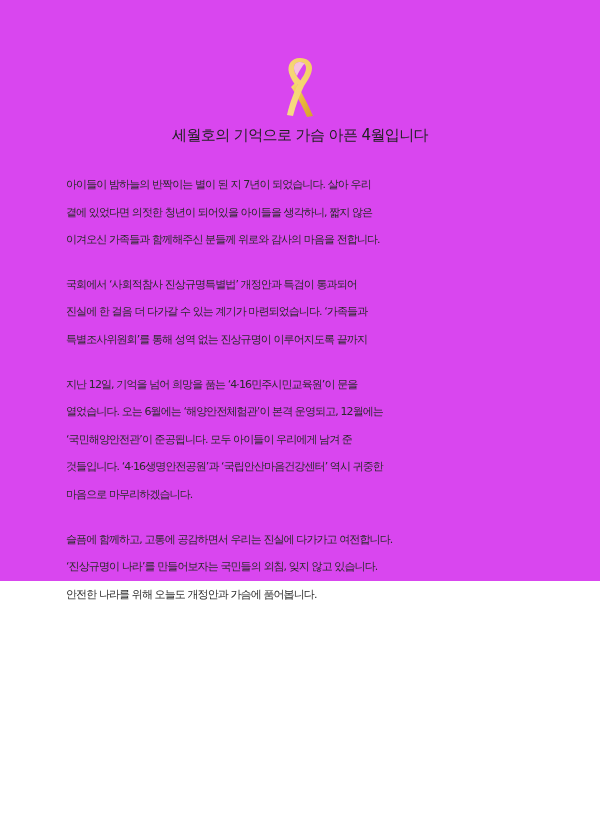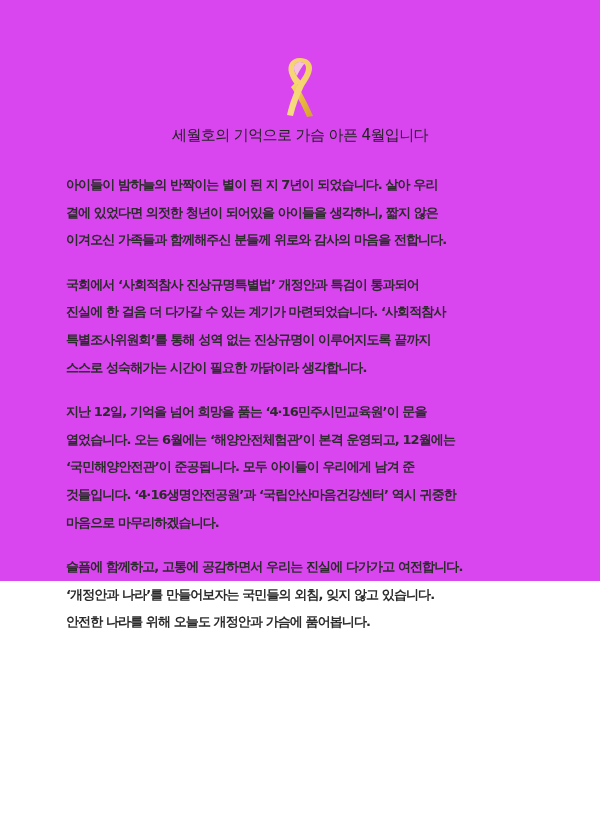--- a/index.html
+++ b/index.html
@@ -44,26 +44,25 @@
       position: absolute;
       left: 66px;
       top: 171px;
       width: 478px;
     }
     .para {
       margin: 0 0 17px 0;
     }
     .line {
       display: block;
-      font-size: 13px;
+      font-size: 11px;
       line-height: 27.6px;
       letter-spacing: -0.9px;
       white-space: nowrap;
       color: #2b2b2b;
-      font-weight: bold;
     }
   </style>
 </head>
 <body>
 
 <div class="page">
 
   <svg class="ribbon" viewBox="0 0 36 62" xmlns="http://www.w3.org/2000/svg">
     <defs>
       <linearGradient id="rg1" x1="0" y1="0" x2="1" y2="1">
@@ -86,31 +85,30 @@
   <div class="title">세월호의 기억으로 가슴 아픈 4월입니다</div>
 
   <div class="body">
     <div class="para">
       <span class="line">아이들이 밤하늘의 반짝이는 별이 된 지 7년이 되었습니다. 살아 우리</span>
       <span class="line">곁에 있었다면 의젓한 청년이 되어있을 아이들을 생각하니, 짧지 않은</span>
       <span class="line">이겨오신 가족들과 함께해주신 분들께 위로와 감사의 마음을 전합니다.</span>
     </div>
     <div class="para">
       <span class="line">국회에서 ‘사회적참사 진상규명특별법’ 개정안과 특검이 통과되어</span>
-      <span class="line">진실에 한 걸음 더 다가갈 수 있는 계기가 마련되었습니다. ‘사회적참사</span>
+      <span class="line">진실에 한 걸음 더 다가갈 수 있는 계기가 마련되었습니다. ‘가족들과</span>
       <span class="line">특별조사위원회’를 통해 성역 없는 진상규명이 이루어지도록 끝까지</span>
-      <span class="line">스스로 성숙해가는 시간이 필요한 까닭이라 생각합니다.</span>
     </div>
     <div class="para">
       <span class="line">지난 12일, 기억을 넘어 희망을 품는 ‘4·16민주시민교육원’이 문을</span>
       <span class="line">열었습니다. 오는 6월에는 ‘해양안전체험관’이 본격 운영되고, 12월에는</span>
       <span class="line">‘국민해양안전관’이 준공됩니다. 모두 아이들이 우리에게 남겨 준</span>
       <span class="line">것들입니다. ‘4·16생명안전공원’과 ‘국립안산마음건강센터’ 역시 귀중한</span>
       <span class="line">마음으로 마무리하겠습니다.</span>
     </div>
     <div class="para">
       <span class="line">슬픔에 함께하고, 고통에 공감하면서 우리는 진실에 다가가고 여전합니다.</span>
-      <span class="line">‘개정안과 나라’를 만들어보자는 국민들의 외침, 잊지 않고 있습니다.</span>
+      <span class="line">‘진상규명이 나라’를 만들어보자는 국민들의 외침, 잊지 않고 있습니다.</span>
       <span class="line">안전한 나라를 위해 오늘도 개정안과 가슴에 품어봅니다.</span>
     </div>
   </div>
 
 </div>
 
 </body></html>

